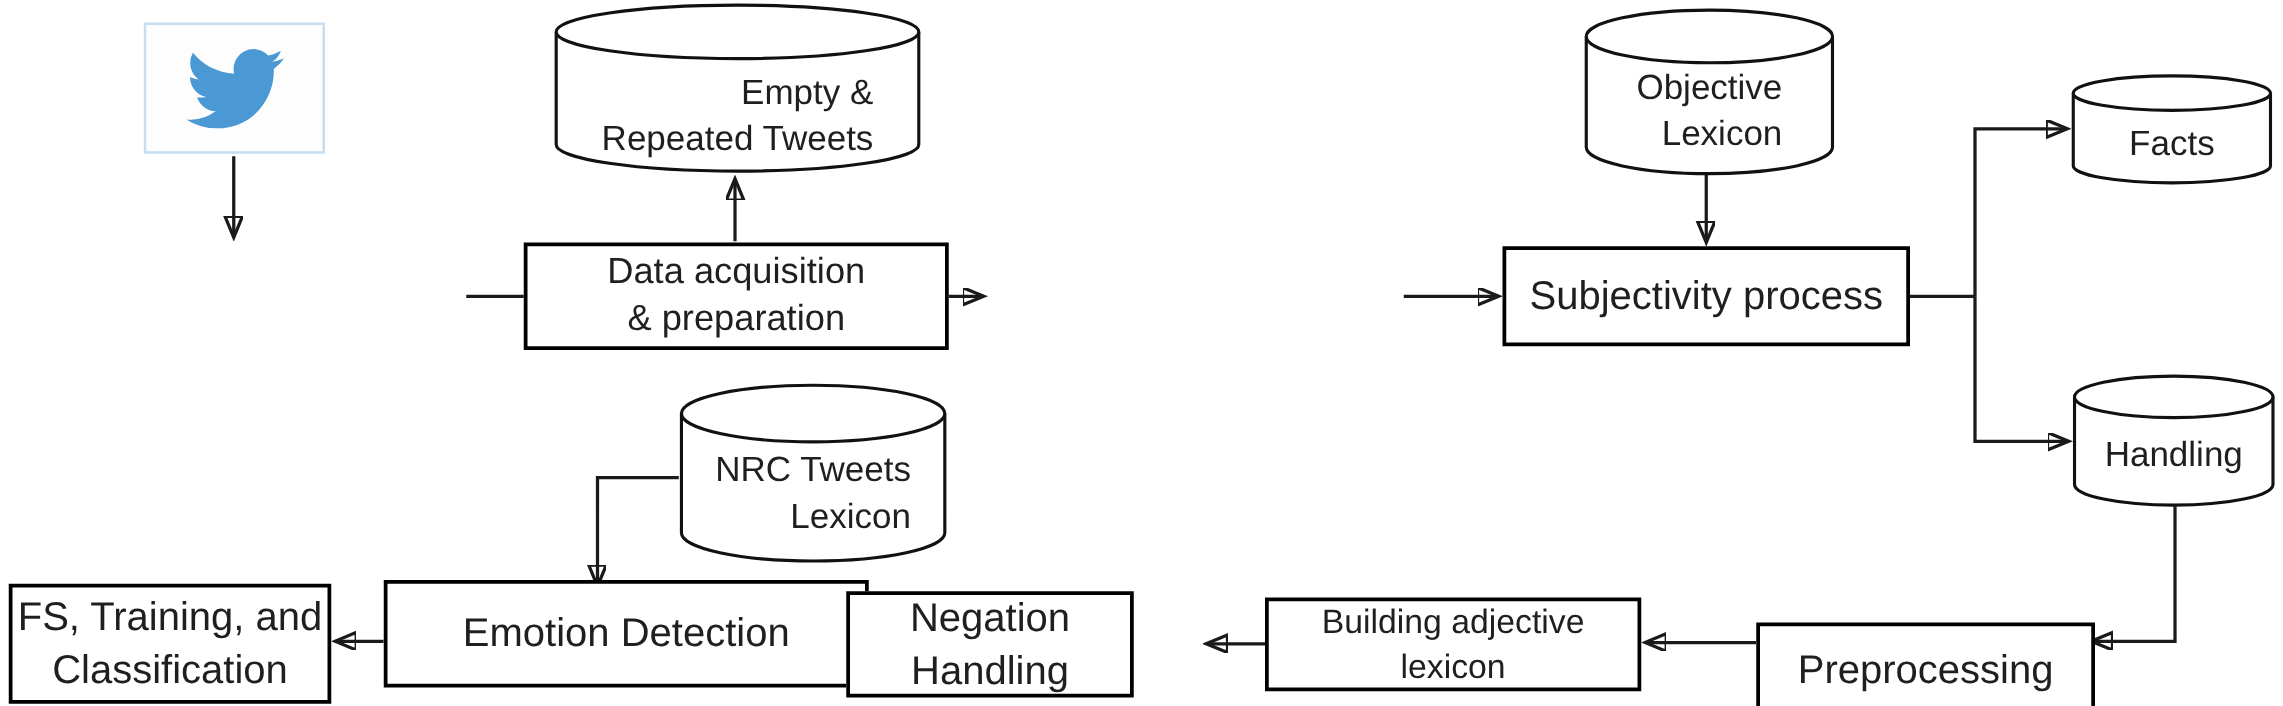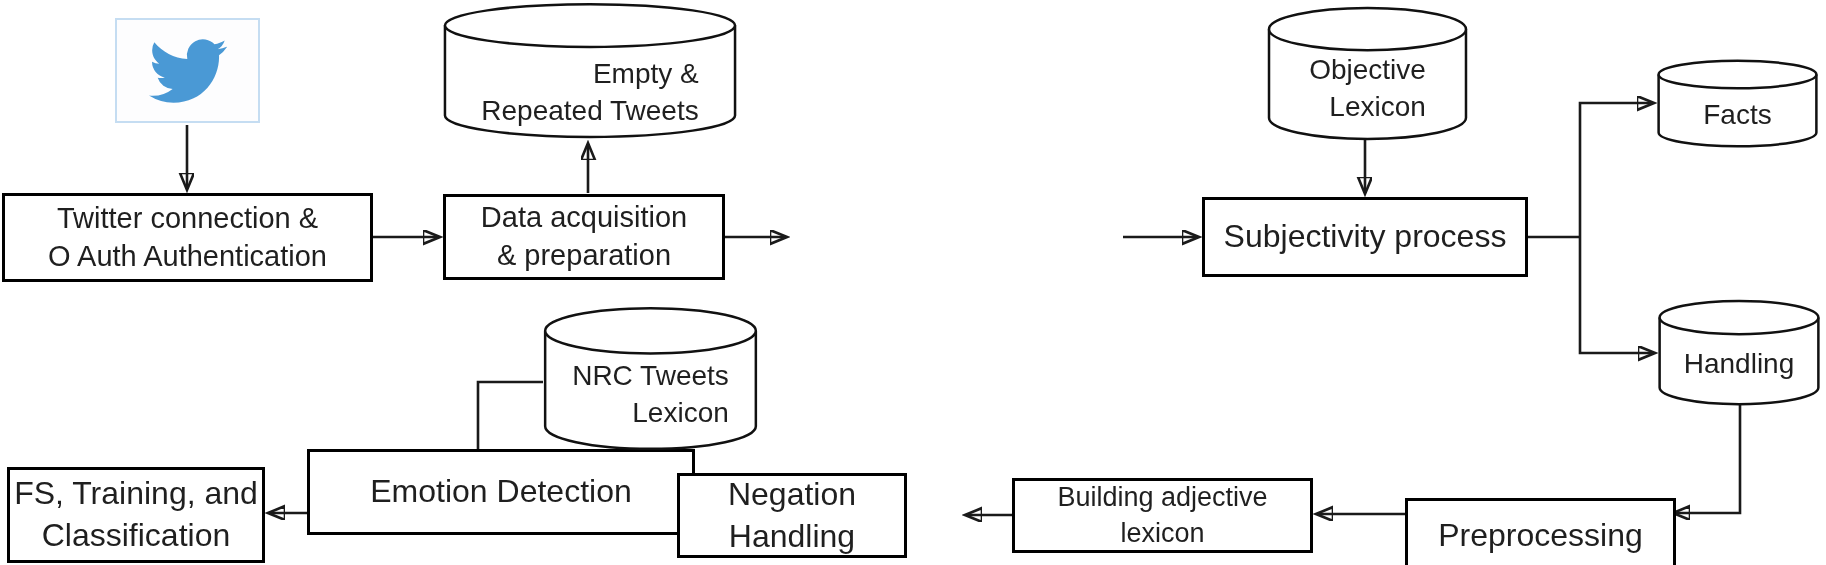--- a/index.html
+++ b/index.html
@@ -72,41 +72,37 @@
     <path d="M543,382 L478,382 L478,468" marker-end="url(#arrow)"></path>
     <path d="M307,513 L269,513" marker-end="url(#arrow)"></path>
   </svg>
 
   <div class="icon-frame">
     <svg width="92" height="78" viewBox="0 0 24 24">
       <path fill="#4a99d5" d="M23.953 4.57a10 10 0 0 1-2.825.775 4.958 4.958 0 0 0 2.163-2.723c-.951.555-2.005.959-3.127 1.184a4.92 4.92 0 0 0-8.384 4.482C7.69 8.095 4.067 6.13 1.64 3.162a4.822 4.822 0 0 0-.666 2.475c0 1.71.87 3.213 2.188 4.096a4.904 4.904 0 0 1-2.228-.616v.06a4.923 4.923 0 0 0 3.946 4.827 4.996 4.996 0 0 1-2.212.085 4.936 4.936 0 0 0 4.604 3.417 9.867 9.867 0 0 1-6.102 2.105c-.39 0-.779-.023-1.17-.067a13.995 13.995 0 0 0 7.557 2.209c9.053 0 13.998-7.496 13.998-13.985 0-.21 0-.42-.015-.63A9.935 9.935 0 0 0 24 4.59z"></path>
     </svg>
   </div>
 
-  <div class="node" style="left:2px;top:193px;width:371px;height:89px">
-    <span class="lbl">Twitter connection &amp;
-O Auth Authentication</span>
-  </div>
 
-  <div class="node" style="left:443px;top:194px;width:282px;height:86px">
+  <div class="node" style="left:419px;top:194px;width:340px;height:86px">
     <span class="lbl">Data acquisition
 &amp; preparation</span>
   </div>
 
 
   <div class="node big" style="left:1202px;top:197px;width:326px;height:80px">
     <span class="lbl">Subjectivity process</span>
   </div>
 
   <div class="node big" style="left:7px;top:467px;width:258px;height:96px">
     <span class="lbl">FS, Training, and
 Classification</span>
   </div>
 
-  <div class="node big" style="left:307px;top:449px;width:388px;height:86px">
+  <div class="node big" style="left:307px;top:464px;width:388px;height:86px">
     <span class="lbl">Emotion Detection</span>
   </div>
 
   <div class="node big" style="left:677px;top:473px;width:230px;height:85px">
     <span class="lbl">Negation Handling</span>
   </div>
 
   <div class="node small" style="left:1012px;top:478px;width:301px;height:75px">
     <span class="lbl">Building adjective
 lexicon</span>

